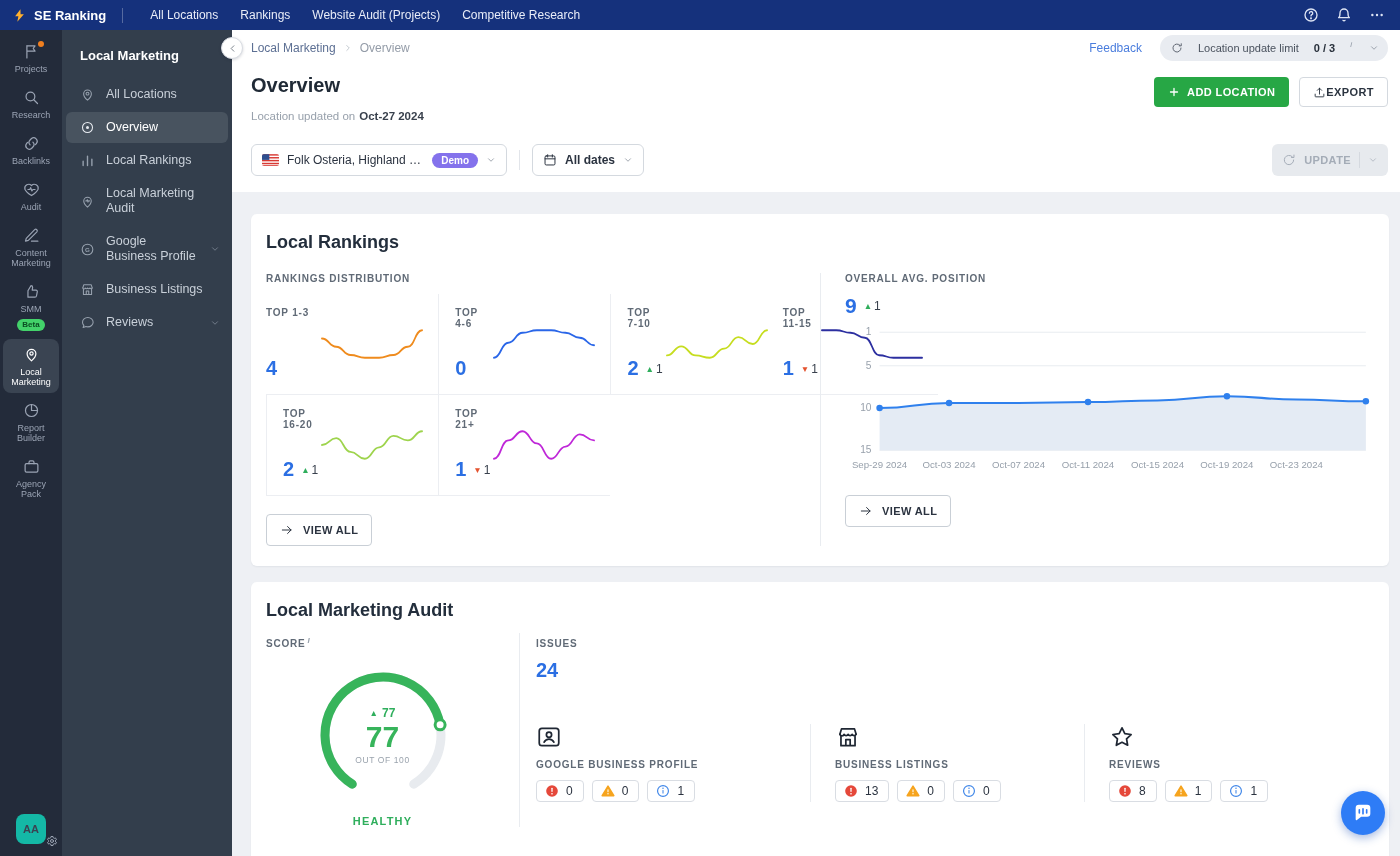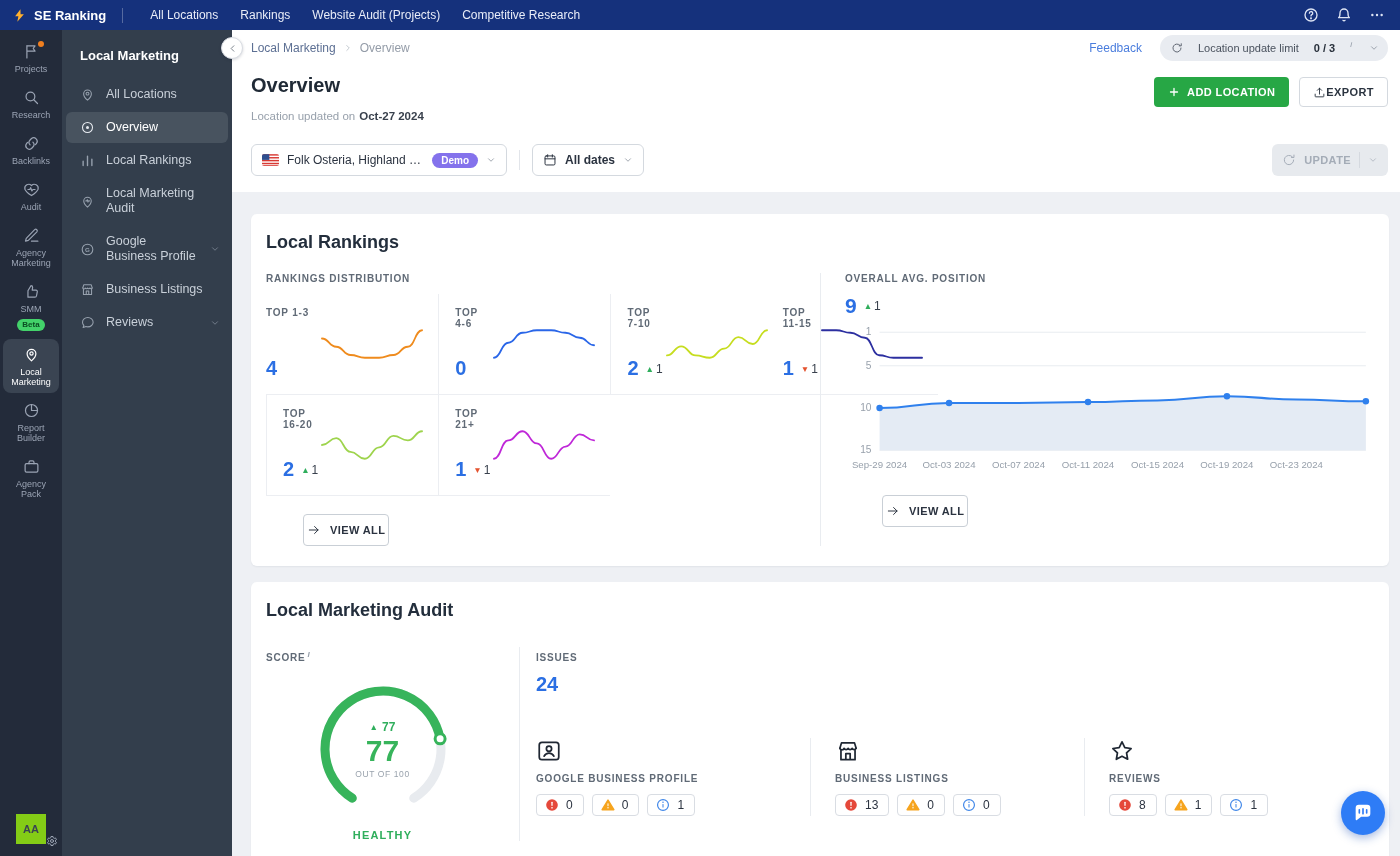--- a/index.html
+++ b/index.html
@@ -17,21 +17,21 @@
 
   .layout { display:flex; height:826px; }
 
   
   .iconbar { width:62px; background:#232b3a; display:flex; flex-direction:column; align-items:center; padding:5px 0 12px; flex:none; }
   .rail-item { width:56px; border-radius:8px; padding:7px 2px 6px; margin:1px 0; display:flex; flex-direction:column; align-items:center; gap:4px; color:#9ba4b4; font-size:9px; line-height:10px; text-align:center; cursor:pointer; position:relative; }
   .rail-item.active { background:#3a4452; color:#fff; }
   .rail-item .notif-dot { position:absolute; top:5px; right:15px; width:6px; height:6px; border-radius:50%; background:#f07f1f; }
   .rail-badge { background:#43d26a; color:#0a4d22; font-size:8px; font-weight:700; border-radius:6px; padding:1px 5px; margin-top:1px; }
   .rail-bottom { margin-top:auto; position:relative; }
-  .avatar { width:30px; height:30px; background:#84cc16; color:#3a4352; border-radius:0; display:flex; align-items:center; justify-content:center; font-size:11px; font-weight:700; cursor:pointer; }
+  .avatar { width:30px; height:30px; background:#14b8a6; color:#3a4352; border-radius:8px; display:flex; align-items:center; justify-content:center; font-size:11px; font-weight:700; cursor:pointer; }
   .avatar-gear { position:absolute; right:-12px; bottom:-3px; color:#9ba4b4; cursor:pointer; }
 
   
   .sidebar { width:170px; background:#333e4c; flex:none; padding-top:12px; position:relative; color:#c9d0d9; }
   .sidebar-title { color:#fff; font-size:13px; font-weight:700; padding:6px 18px 16px; }
   .side-item { display:flex; align-items:center; gap:10px; margin:0 4px 2px; padding:8px 8px 8px 14px; font-size:12.5px; line-height:15px; border-radius:6px; cursor:pointer; }
   .side-item .s-ic { width:16px; flex:none; color:#97a1ae; display:flex; }
   .side-item .lbl { flex:1; }
   .side-item .chev { color:#8b95a3; display:flex; }
   .side-item.active { background:#48535f; color:#fff; }
@@ -90,27 +90,27 @@
   .bucket.bl { border-left:1px solid #eceef2; padding-left:16px; }
   .bucket-info { display:flex; flex-direction:column; justify-content:space-between; }
   .bucket-num-row { display:flex; align-items:center; gap:7px; }
   .bucket-num-row .big-blue { font-size:20px; }
   .spark { align-self:center; flex:none; }
   .delta { font-size:12px; color:#39414d; display:inline-flex; align-items:center; gap:2px; }
   .delta b { font-weight:400; font-size:8.5px; font-style:normal; }
   .delta b.up { color:#2fae5c; }
   .delta b.down { color:#e4532f; }
 
-  .view-all { display:inline-flex; align-items:center; gap:9px; background:#fff; border:1px solid #c9cfd6; border-radius:4px; padding:8px 3px; font-size:11px; font-weight:700; letter-spacing:.4px; color:#2b3340; margin-top:18px; cursor:pointer; font-family:inherit;margin-left:37px; }
+  .view-all { display:inline-flex; align-items:center; gap:9px; background:#fff; border:1px solid #c9cfd6; border-radius:4px; padding:8px 13px; font-size:11px; font-weight:700; letter-spacing:.4px; color:#2b3340; margin-top:18px; cursor:pointer; font-family:inherit; }
 
   .avg-row { display:flex; align-items:center; gap:7px; margin:2px 0 6px; }
   .avg-row .big-blue { font-size:21px; }
   #avg-chart { width:100%; height:auto; display:block; }
 
-  .audit-body { display:flex; margin-top:26px; }
+  .audit-body { display:flex; margin-top:12px; }
   .score-col { width:254px; flex:none; border-right:1px solid #e9ecf0; padding-right:20px; }
   .gauge-wrap { width:136px; height:136px; position:relative; margin:16px auto 0; }
   .gauge-center { position:absolute; inset:0; display:flex; flex-direction:column; align-items:center; justify-content:center; }
   .gauge-center .delta { color:#2fae5c; font-weight:600; font-size:12px; gap:4px; }
   .gauge-num { font-size:30px; font-weight:700; color:#37b45b; line-height:34px; }
   .gauge-sub { font-size:8.5px; letter-spacing:.6px; color:#9aa3ad; margin-top:1px; }
   .healthy { text-align:center; color:#2fae5c; font-size:11px; font-weight:700; letter-spacing:1.2px; margin-top:12px; }
 
   .issues-col { flex:1; padding-left:16px; }
   .issues-count { font-size:20px; margin-top:8px; }
@@ -192,21 +192,21 @@
           <path d="M12 20.5s-7.4-4.8-9.3-9A5.5 5.5 0 0 1 12 6.4 5.5 5.5 0 0 1 21.3 11.5c-1.9 4.2-9.3 9-9.3 9z"></path>
           <path d="M7 12h2.5l1.3-2.6 1.8 4.6 1.4-2H17"></path>
         </svg>
       <span>Audit</span>
     </div>
     <div class="rail-item">
       <svg class="ic" width="17" height="17" viewBox="0 0 24 24">
           <path d="M12 20h9"></path>
           <path d="M16.5 3.7a2.2 2.2 0 0 1 3.1 3.1L7.5 18.9 3.5 20l1.1-4z"></path>
         </svg>
-      <span>Agency Marketing</span>
+      <span>Content Marketing</span>
     </div>
     <div class="rail-item">
       <svg class="ic" width="17" height="17" viewBox="0 0 24 24">
           <path d="M7 11v9M7 11l4.2-7.2c1.4 0 2.4 1.1 2.4 2.5L13 10h5.4c1.1 0 2 1 1.8 2.1l-1.1 5.9c-.2 1.1-1.1 2-2.2 2H7"></path>
         </svg>
       <span>SMM</span>
       <span class="rail-badge">Beta</span>
     </div>
     <div class="rail-item active">
       <svg class="ic" width="17" height="17" viewBox="0 0 24 24">

